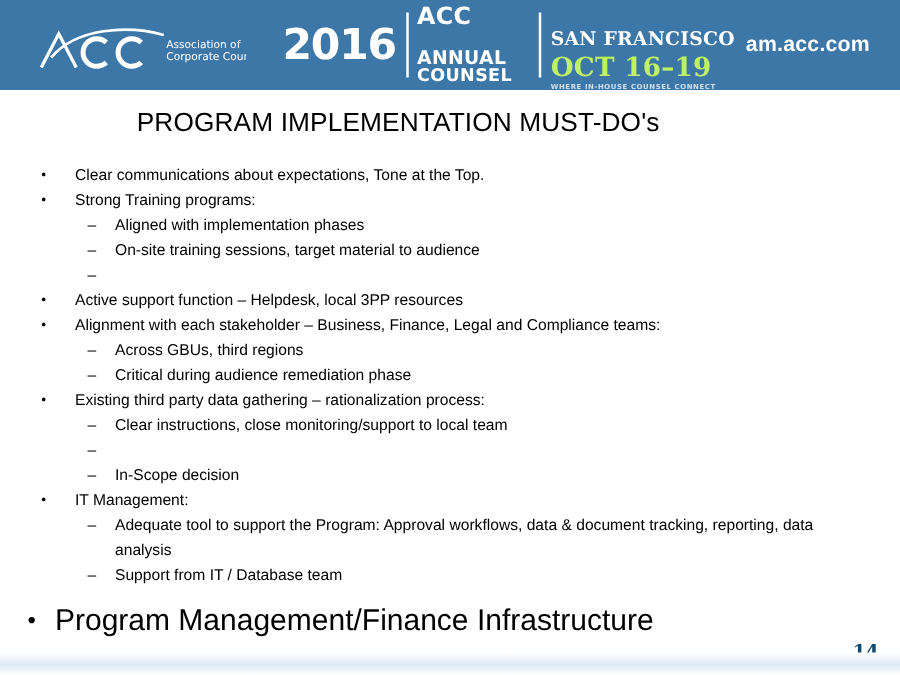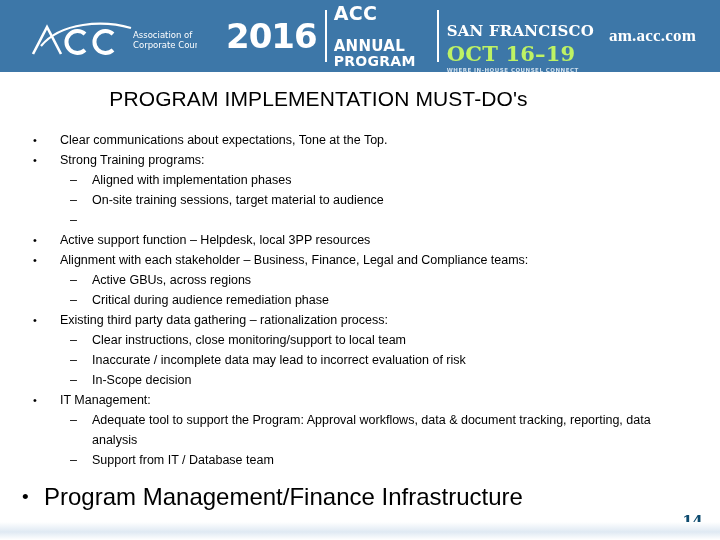--- a/index.html
+++ b/index.html
@@ -123,21 +123,21 @@
     font-size: 5.5px;
     color: #cfe0ee;
     letter-spacing: 0.5px;
     margin-top: 2px;
   }
 
   .site-url {
     position: absolute;
     right: 24px;
     top: 26px;
-    font-family: Liberation Serif, serif;
+    font-family: Liberation Sans, sans-serif;
     font-weight: bold;
     font-size: 17px;
     color: #ffffff;
     letter-spacing: 0.2px;
   }
 
   
   .slide-title {
     position: absolute;
     left: 0;
@@ -256,21 +256,21 @@
         <text x="106" y="32" fill="#ffffff" font-family="DejaVu Sans, sans-serif" font-size="8.5">Corporate Counsel</text>
       </svg>
     </div>
 
     <div class="banner-lockup">
       <div class="year">2016</div>
       <div class="lockup-divider"></div>
       <div class="acc-annual">
         <span class="l1">ACC</span>
         <span class="l2">ANNUAL</span>
-        <span class="l3">PROGRAM</span>
+        <span class="l3">COUNSEL</span>
       </div>
       <div class="lockup-divider2"></div>
       <div class="city-block">
         <div class="city">SAN FRANCISCO</div>
         <div class="city-rule"></div>
         <div class="dates">OCT 16–19</div>
         <div class="tagline">WHERE IN-HOUSE COUNSEL CONNECT</div>
       </div>
     </div>
 
@@ -302,37 +302,36 @@
       <div class="li lvl1">
         <span class="marker">•</span>
         <span class="txt">Active support function – Helpdesk, local 3PP resources</span>
       </div>
       <div class="li lvl1">
         <span class="marker">•</span>
         <span class="txt">Alignment with each stakeholder – Business, Finance, Legal and Compliance teams:</span>
       </div>
       <div class="li lvl2">
         <span class="marker">–</span>
-        <span class="txt">Active GBUs, across regions</span>
+        <span class="txt">Across GBUs, third regions</span>
       </div>
       <div class="li lvl2">
         <span class="marker">–</span>
         <span class="txt">Critical during audience remediation phase</span>
       </div>
       <div class="li lvl1">
         <span class="marker">•</span>
         <span class="txt">Existing third party data gathering – rationalization process:</span>
       </div>
       <div class="li lvl2">
         <span class="marker">–</span>
         <span class="txt">Clear instructions, close monitoring/support to local team</span>
       </div>
       <div class="li lvl2">
         <span class="marker">–</span>
-        <span class="txt">Inaccurate / incomplete data may lead to incorrect evaluation of risk</span>
       </div>
       <div class="li lvl2">
         <span class="marker">–</span>
         <span class="txt">In-Scope decision</span>
       </div>
       <div class="li lvl1">
         <span class="marker">•</span>
         <span class="txt">IT Management:</span>
       </div>
       <div class="li lvl2">

